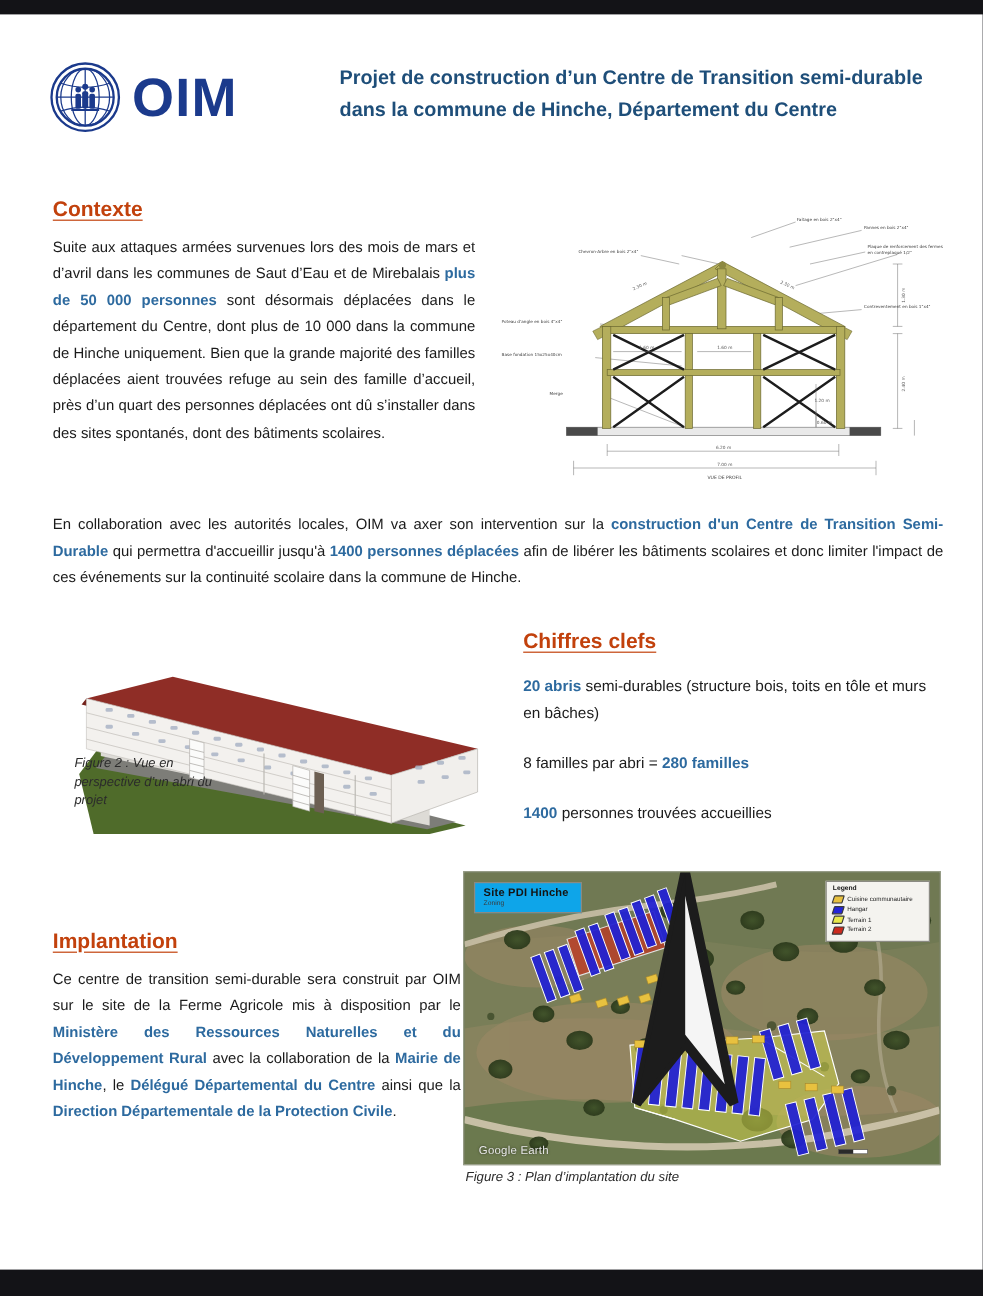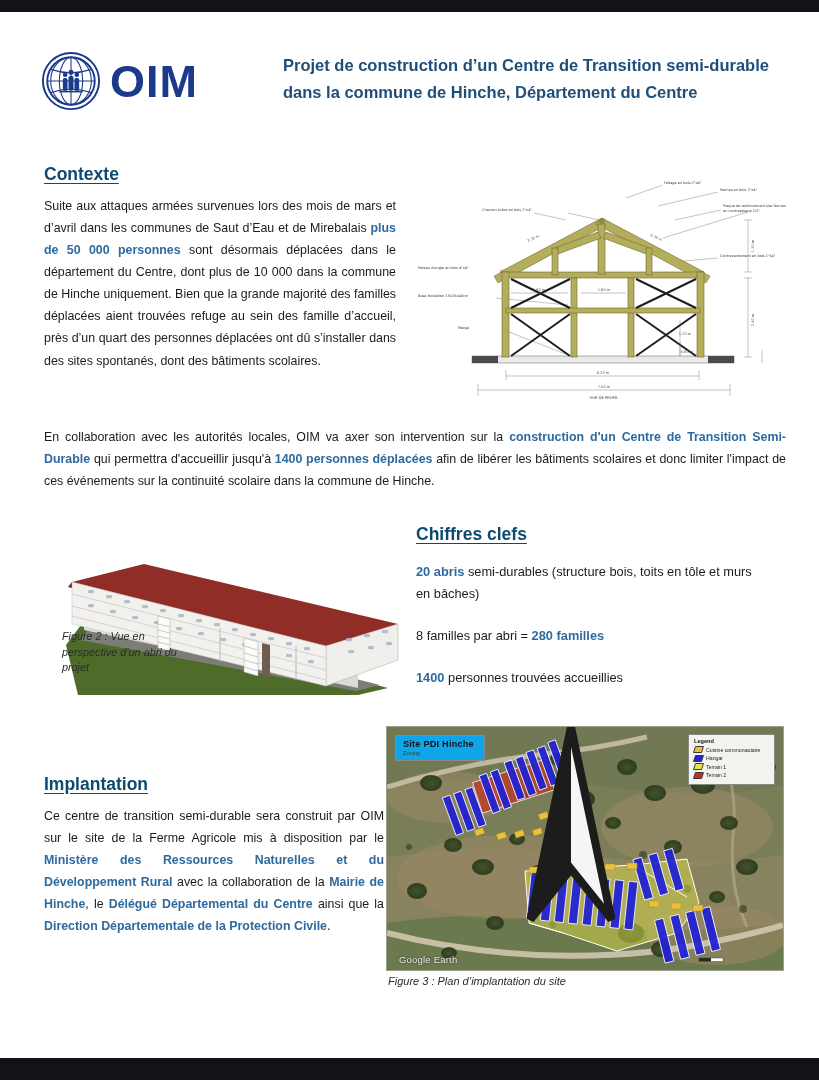--- a/index.html
+++ b/index.html
@@ -50,21 +50,21 @@
     font-family: "Liberation Sans", sans-serif;
   }
   .doc-title {
     margin-left: 28px;
     font-size: 16.5px; font-weight: 700; line-height: 1.62;
     color: #1e4e79; padding-top: 4px;
   }
 
   
   .h2 {
-    font-size: 17.5px; font-weight: 700; color: #0c4a6e;
+    font-size: 17.5px; font-weight: 700; color: #c2410c;
     text-decoration: underline; text-underline-offset: 3px;
     margin: 0 0 10px 0;
   }
 
   
   .body-text {
     font-size: 12.4px; line-height: 1.78; color: #1b1b1b;
     text-align: justify; margin: 0;
   }
   .hl { color: #2d6a9f; font-weight: 700; }
@@ -96,21 +96,21 @@
   }
   .fig2 svg { display: block; width: 350px; height: 175px; }
   .fig2-cap {
     position: absolute; top: 617px; left: 62px; width: 140px;
     font-size: 10.8px; font-style: italic; color: #2b2b2b;
     line-height: 1.45;
   }
 
   
   .chiffres {
-    position: absolute; top: 512px; left: 416px; width: 345px;
+    position: absolute; top: 512px; left: 436px; width: 345px;
   }
   .chiffres .h2 { margin-bottom: 16px; }
   .kpi {
     font-size: 12.8px; line-height: 1.72; color: #1b1b1b;
     margin: 0 0 20px 0;
   }
   .kpi:last-child { margin-bottom: 0; }
 
   
   .implantation {

